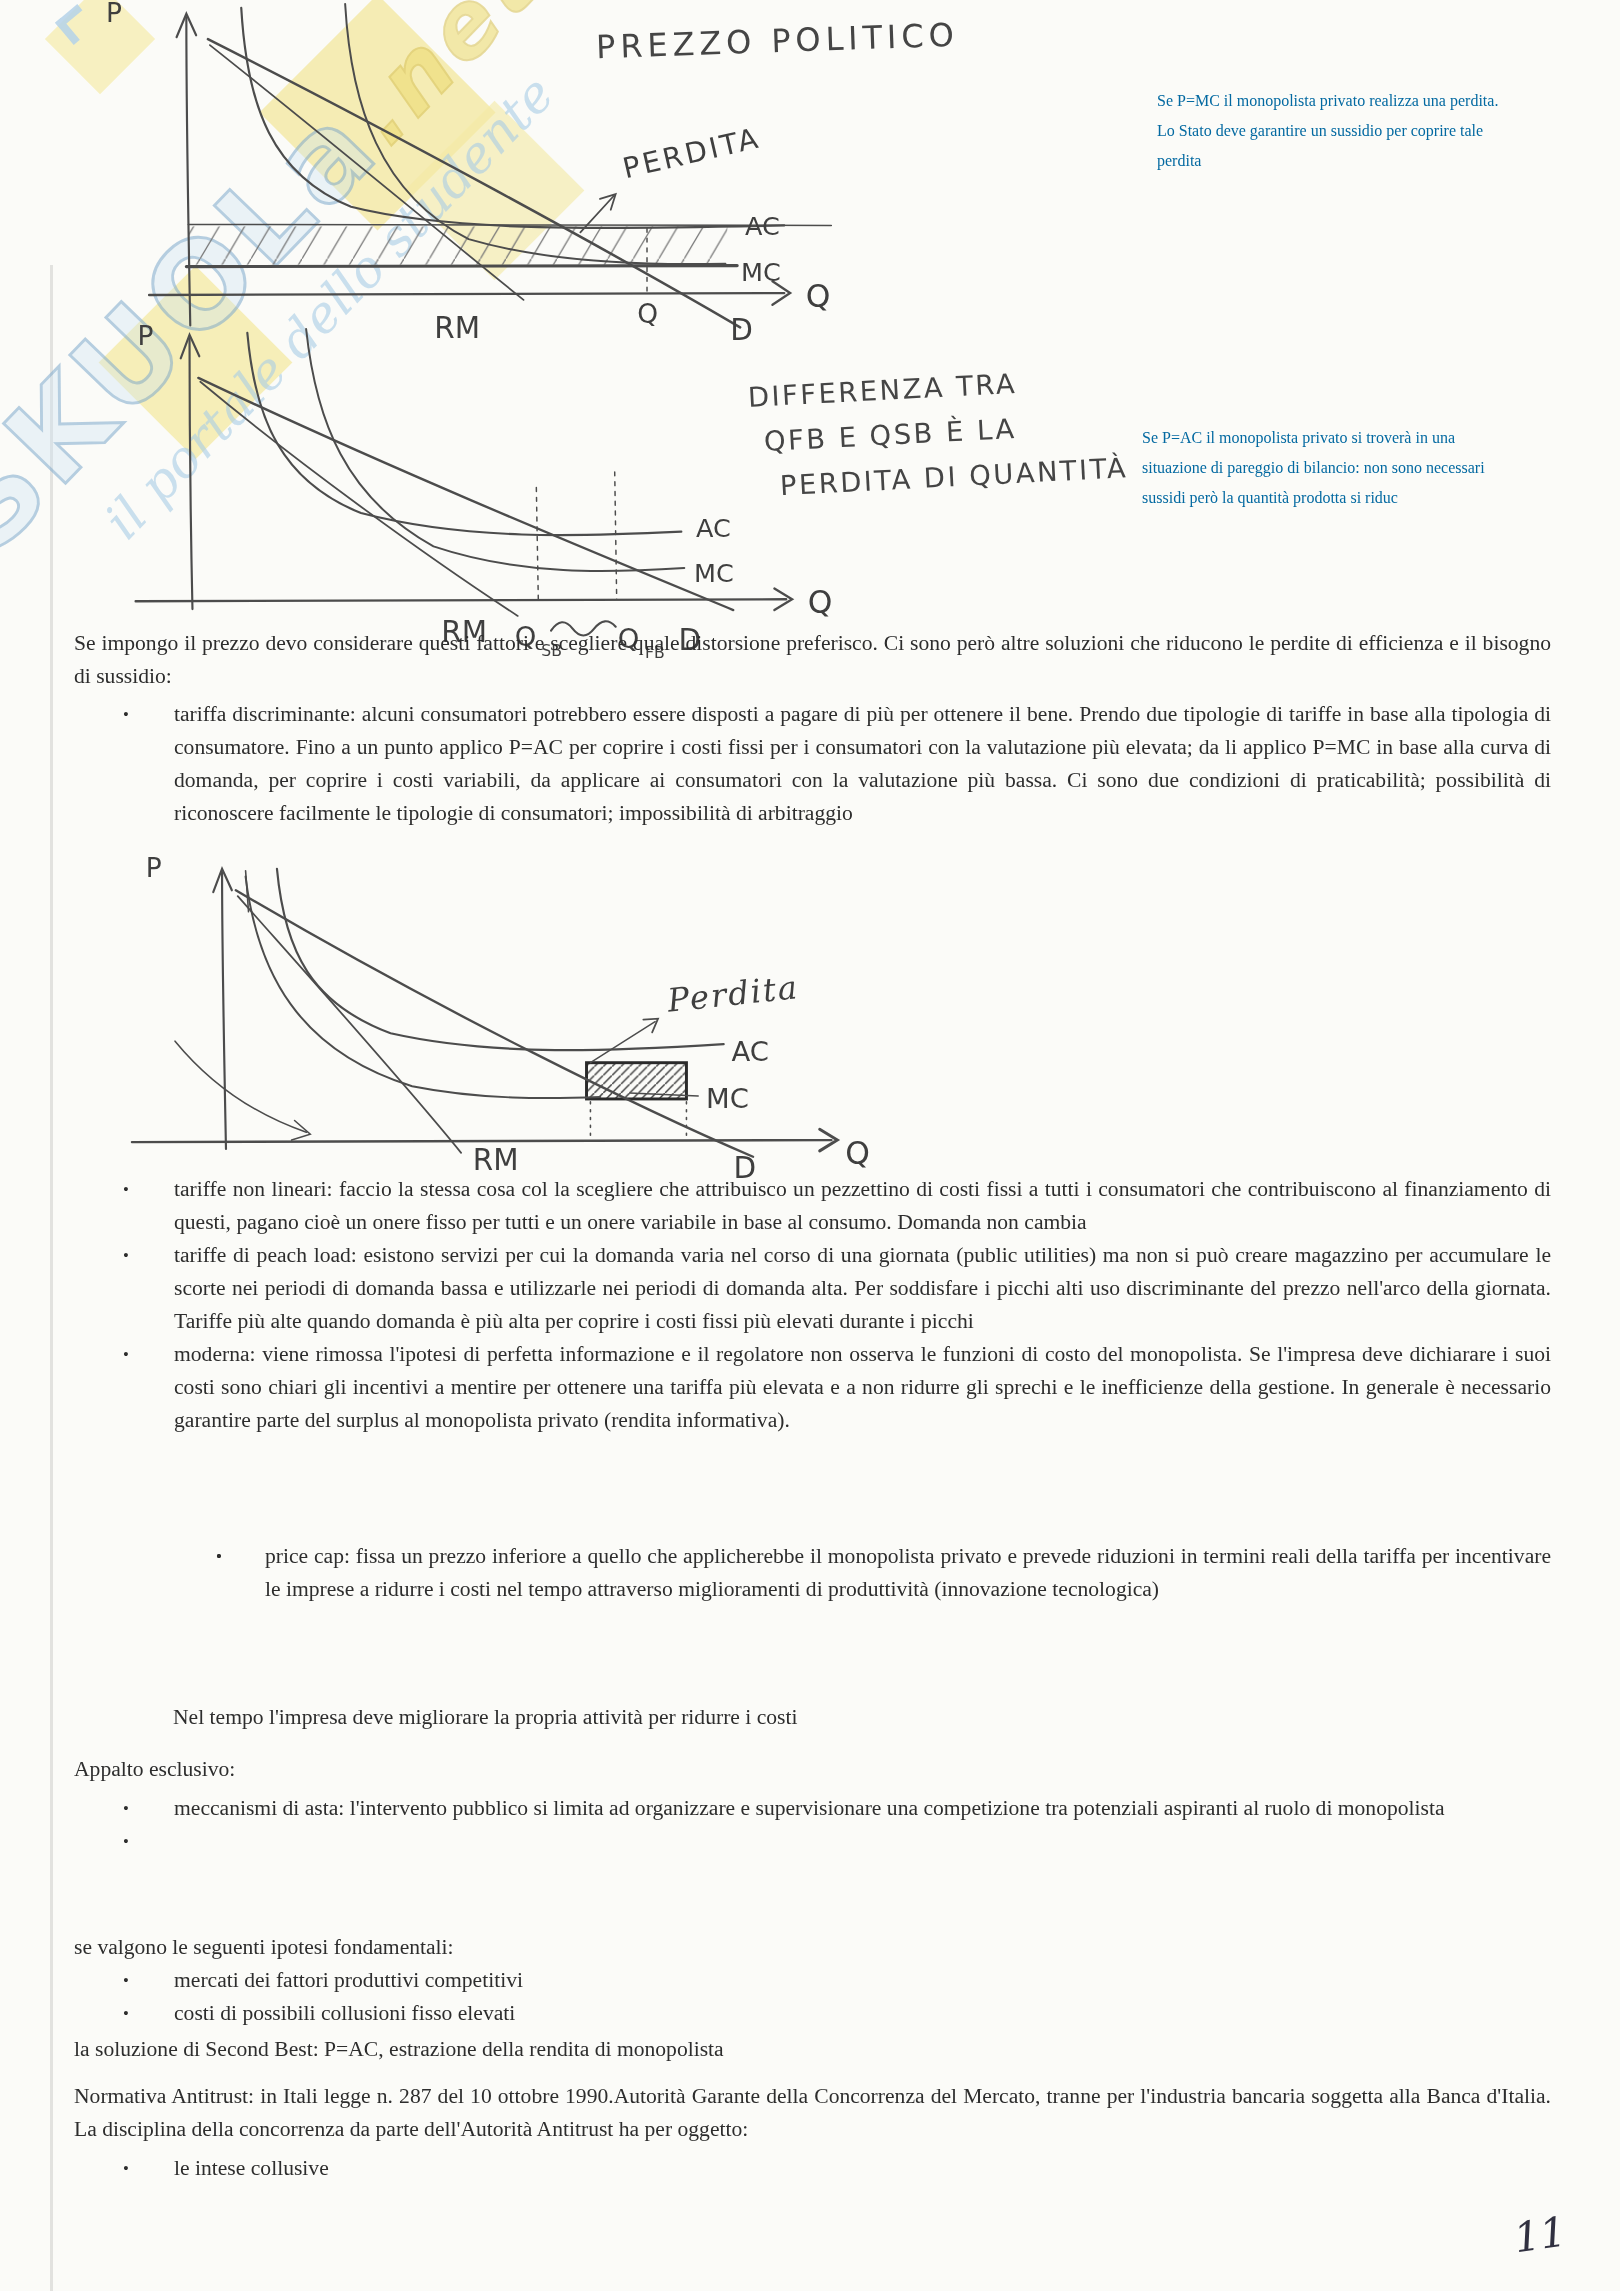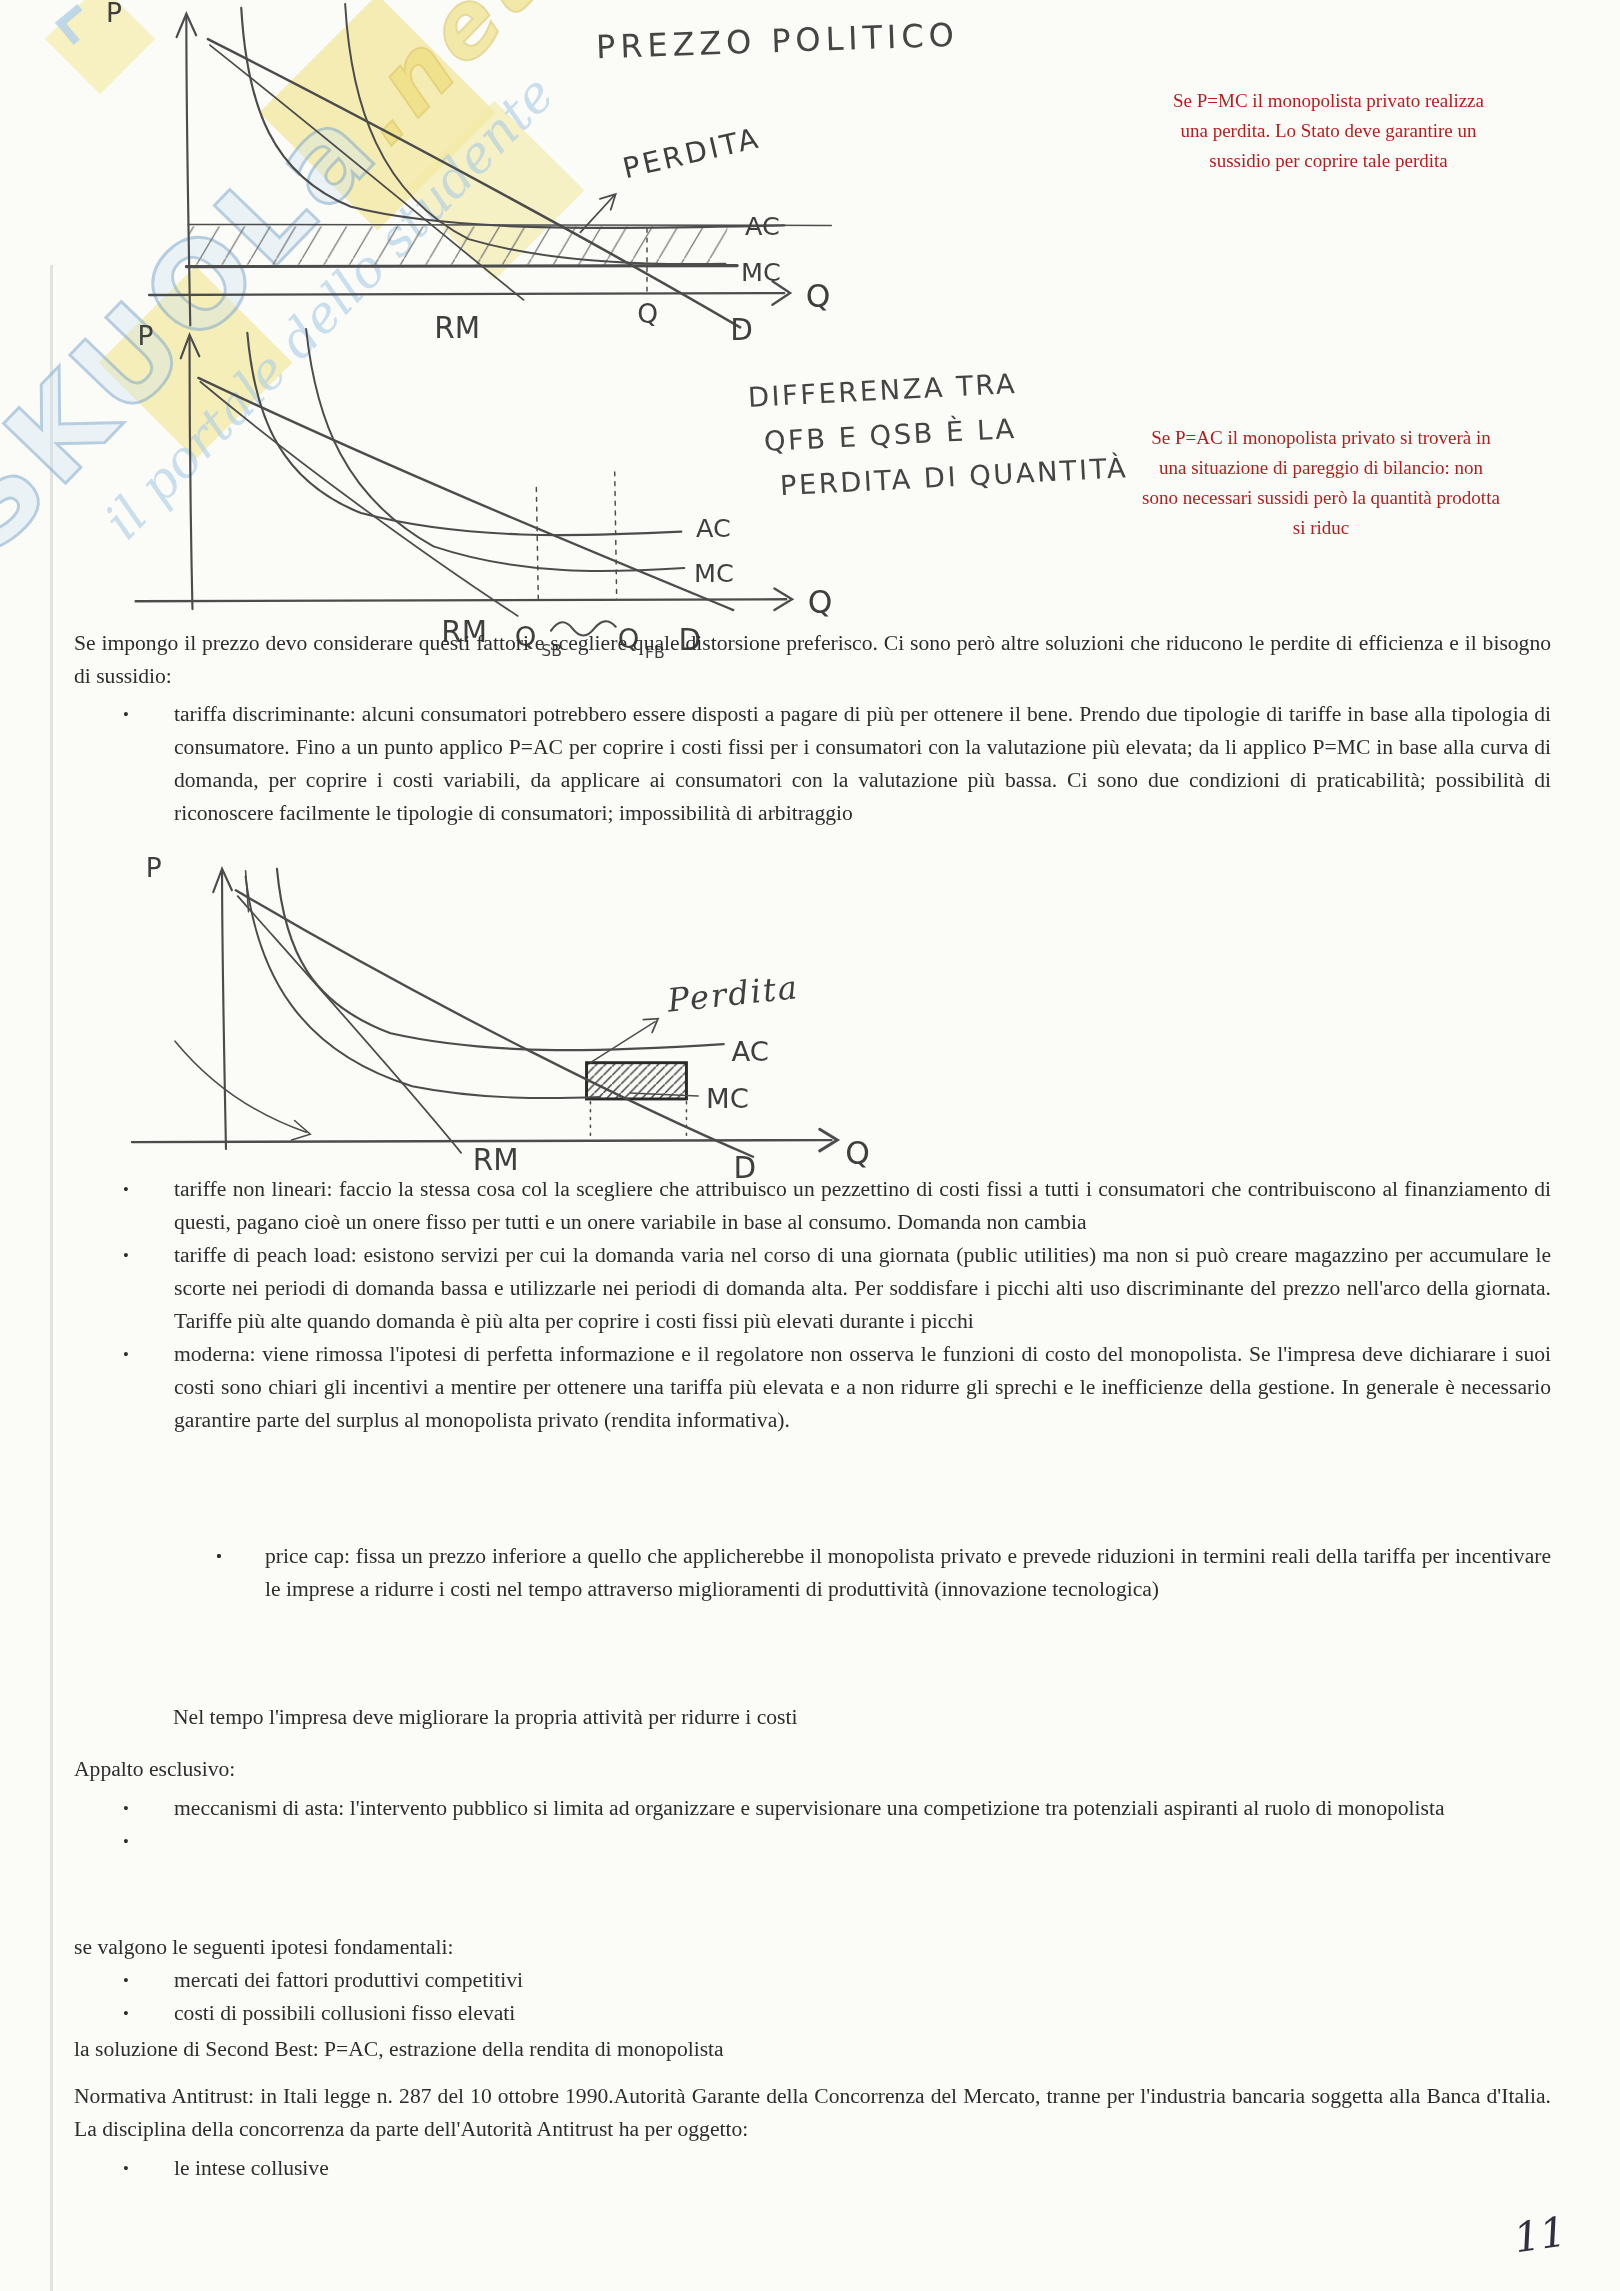--- a/index.html
+++ b/index.html
@@ -15,21 +15,21 @@
   .wm-tag{font-family:"DejaVu Serif",serif;font-style:italic;font-size:51px;color:#a9cde6;margin:9.8px 0 0 147px;white-space:nowrap}
   
   .tz{position:absolute;z-index:2}
   .body-text{font-size:21.6px;line-height:33px;text-align:justify;color:#2d2d2d}
   .single{text-align:left}
   .blist{list-style:none}
   .b-item{position:relative;padding-left:100px}
   .b-item .marker{position:absolute;left:49px;top:0;font-size:16.7px}
   .sub .b-item{padding-left:191px}
   .sub .b-item .marker{left:142px}
-  .note{position:absolute;z-index:2;font-size:19px;line-height:30px;text-align:center;color:#b91c1c}
+  .note{position:absolute;z-index:2;font-size:16px;line-height:30px;text-align:left;color:#0369a1}
   
   .hw{position:absolute;z-index:2;font-family:"DejaVu Sans",sans-serif;color:#454545}
   .cap1{left:596px;top:21.6px;font-size:32px;letter-spacing:4.9px;transform:rotate(-2deg)}
   .cap2{left:750px;top:365px;font-size:27.4px;letter-spacing:2.5px;line-height:45px;transform:rotate(-3deg)}
   .cap2 .l2{padding-left:13.7px}
   .cap2 .l3{padding-left:27.4px}
   .pageno{position:absolute;left:1514px;top:2211px;z-index:2;font-family:"DejaVu Serif",serif;font-style:italic;font-size:41px;color:#303040;transform:rotate(-8deg)}
   svg{position:absolute;z-index:1;overflow:visible}
   svg text{fill:#3f3f3f}
   .hand{font-family:"DejaVu Sans",sans-serif}

